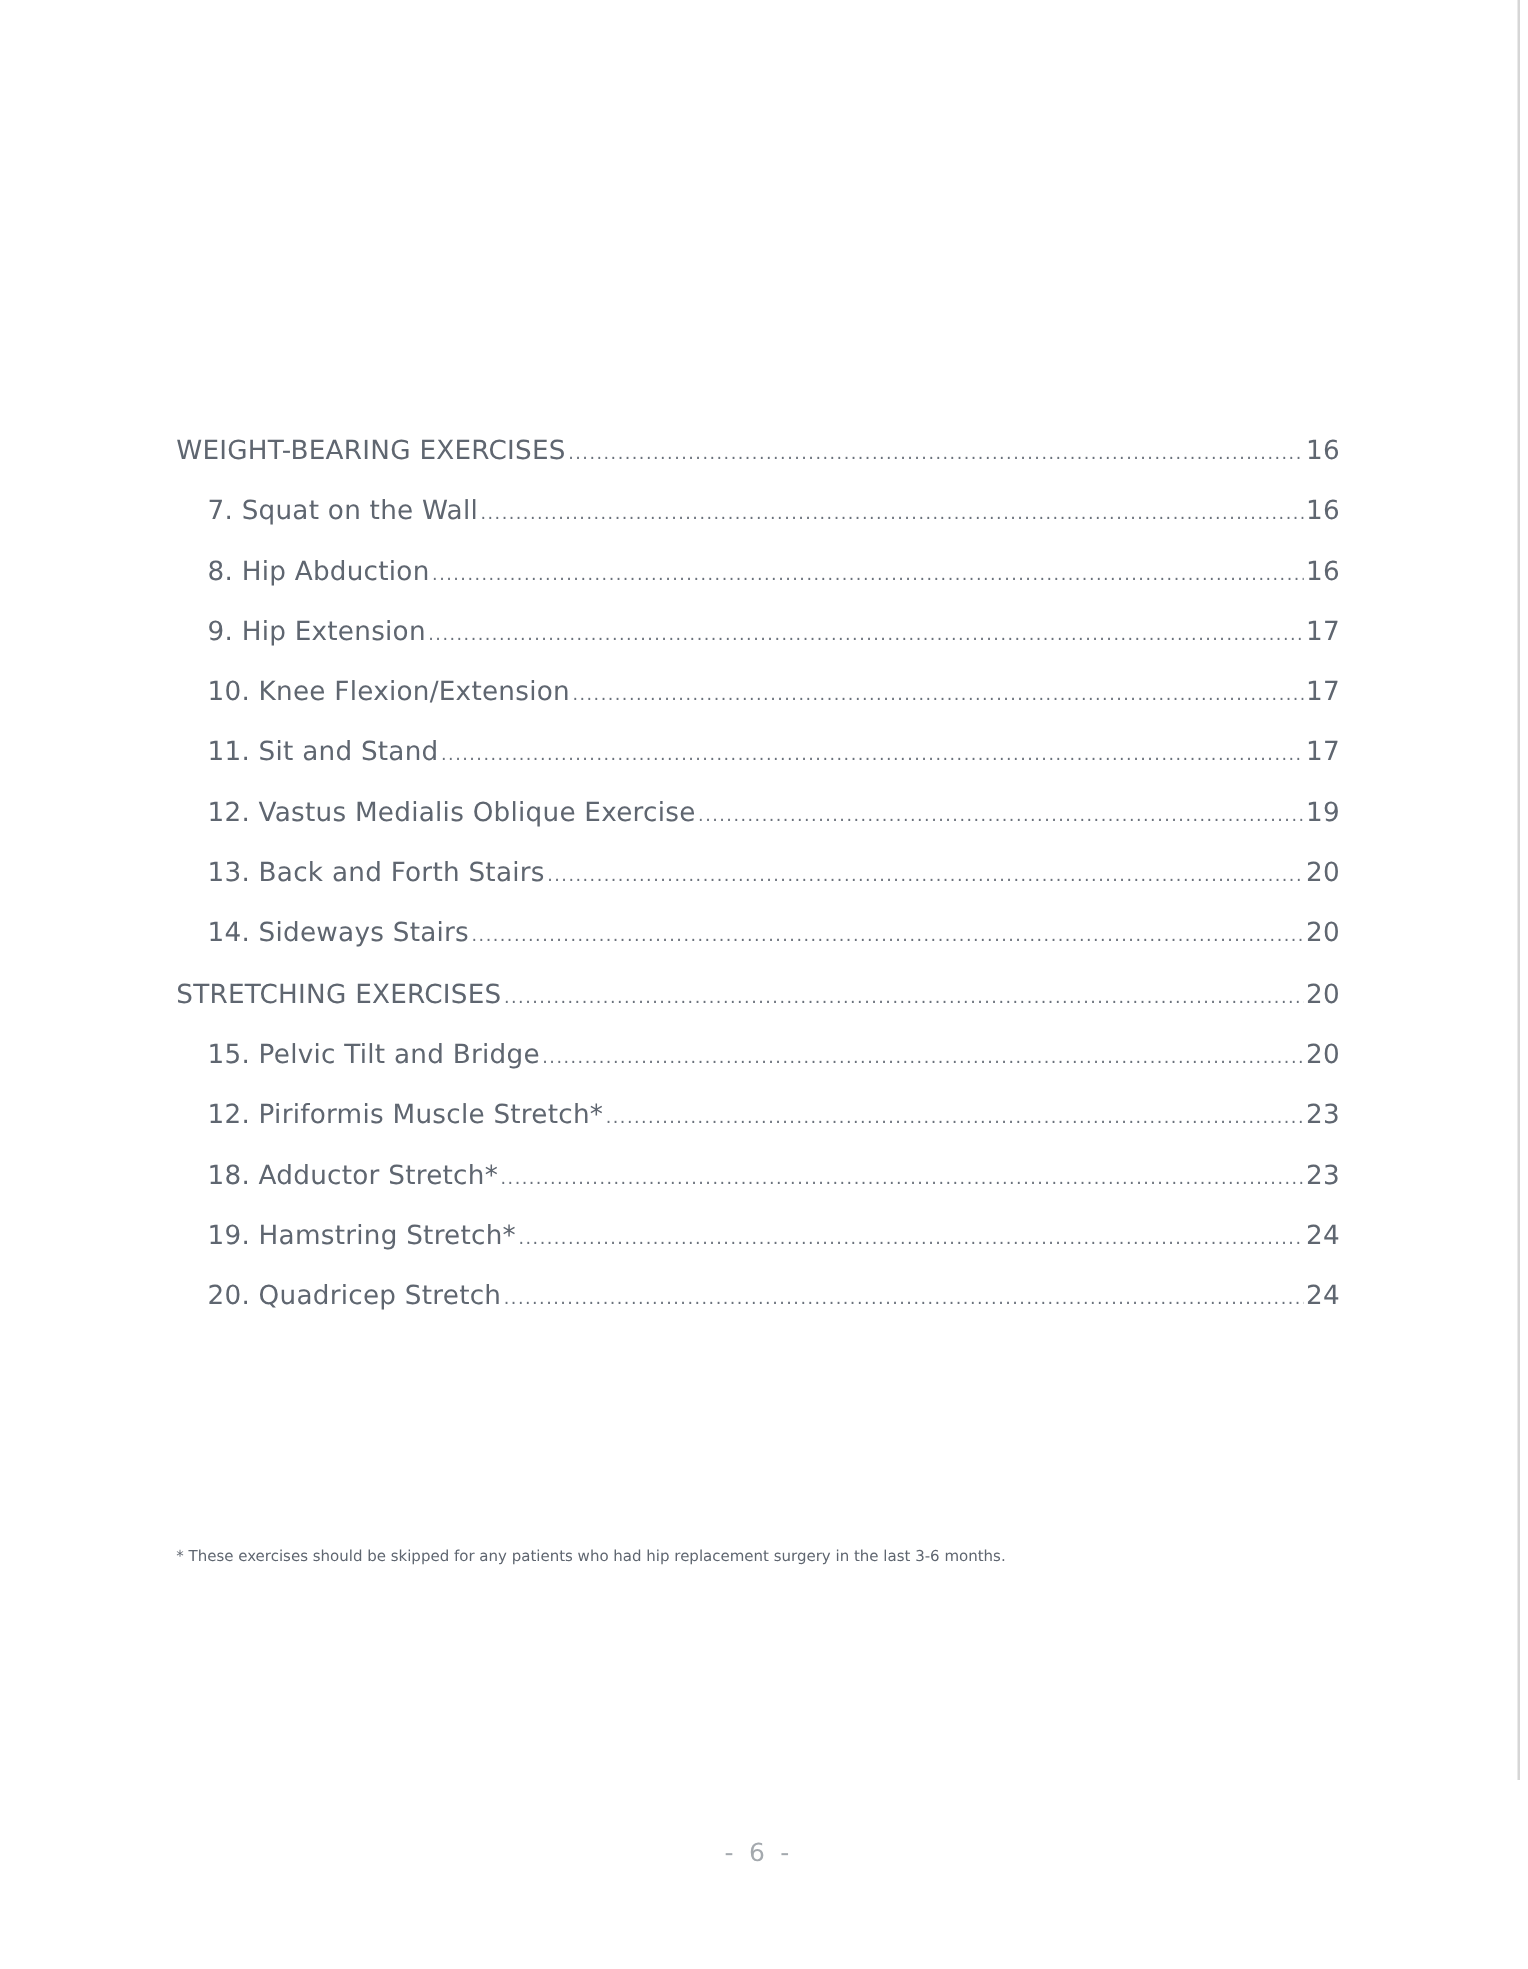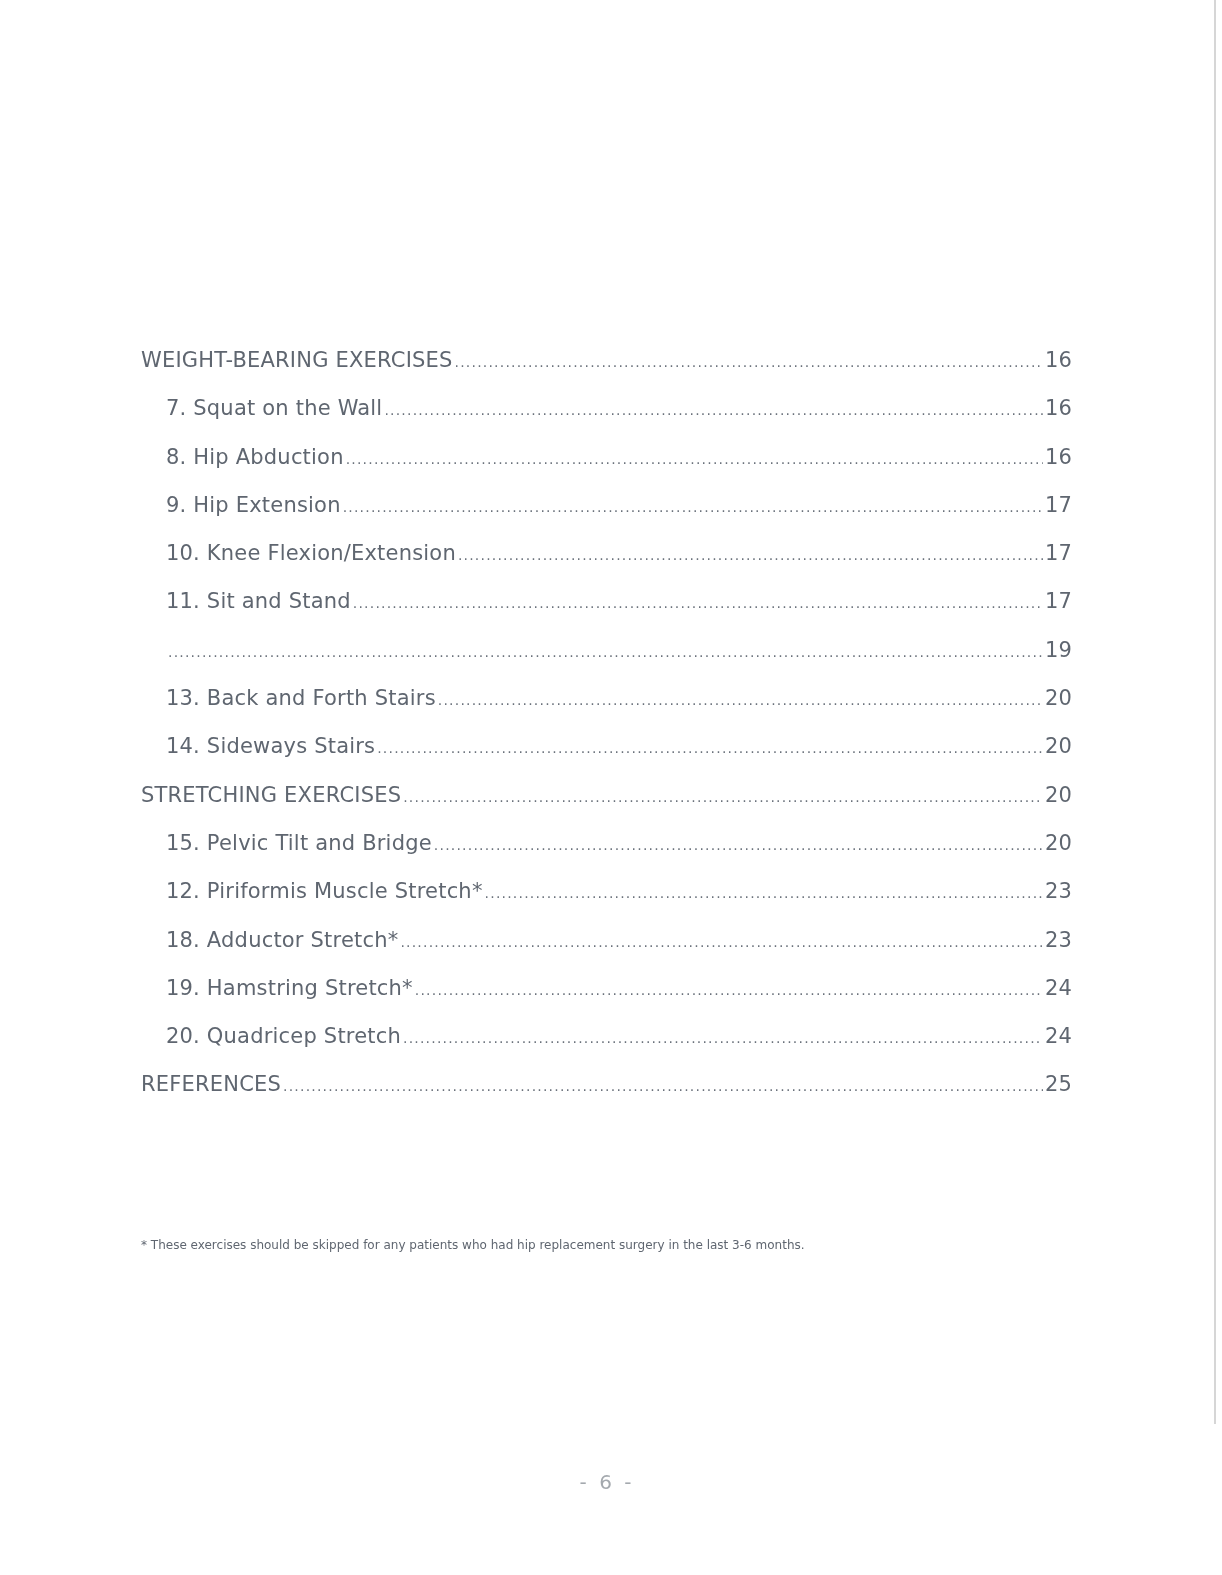--- a/index.html
+++ b/index.html
@@ -113,20 +113,21 @@
       <span class="label">10. Knee Flexion/Extension</span>
       <span class="leader"></span>
       <span class="page-num">17</span>
     </div>
     <div class="toc-row item">
       <span class="label">11. Sit and Stand</span>
       <span class="leader"></span>
       <span class="page-num">17</span>
     </div>
     <div class="toc-row item">
+      <span class="label">12. Vastus Medialis Oblique Exercise</span>
       <span class="leader"></span>
       <span class="page-num">19</span>
     </div>
     <div class="toc-row item">
       <span class="label">13. Back and Forth Stairs</span>
       <span class="leader"></span>
       <span class="page-num">20</span>
     </div>
     <div class="toc-row item">
       <span class="label">14. Sideways Stairs</span>
@@ -156,23 +157,18 @@
     <div class="toc-row item">
       <span class="label">19. Hamstring Stretch*</span>
       <span class="leader"></span>
       <span class="page-num">24</span>
     </div>
     <div class="toc-row item">
       <span class="label">20. Quadricep Stretch</span>
       <span class="leader"></span>
       <span class="page-num">24</span>
     </div>
-    <div class="toc-row section">
-      <span class="label">REFERENCES</span>
-      <span class="leader"></span>
-      <span class="page-num">25</span>
-    </div>
   </div>
 
   <p class="footnote">* These exercises should be skipped for any patients who had hip replacement surgery in the last 3-6 months.</p>
 
   <div class="page-number">- 6 -</div>
 </div>
 
 </body></html>

